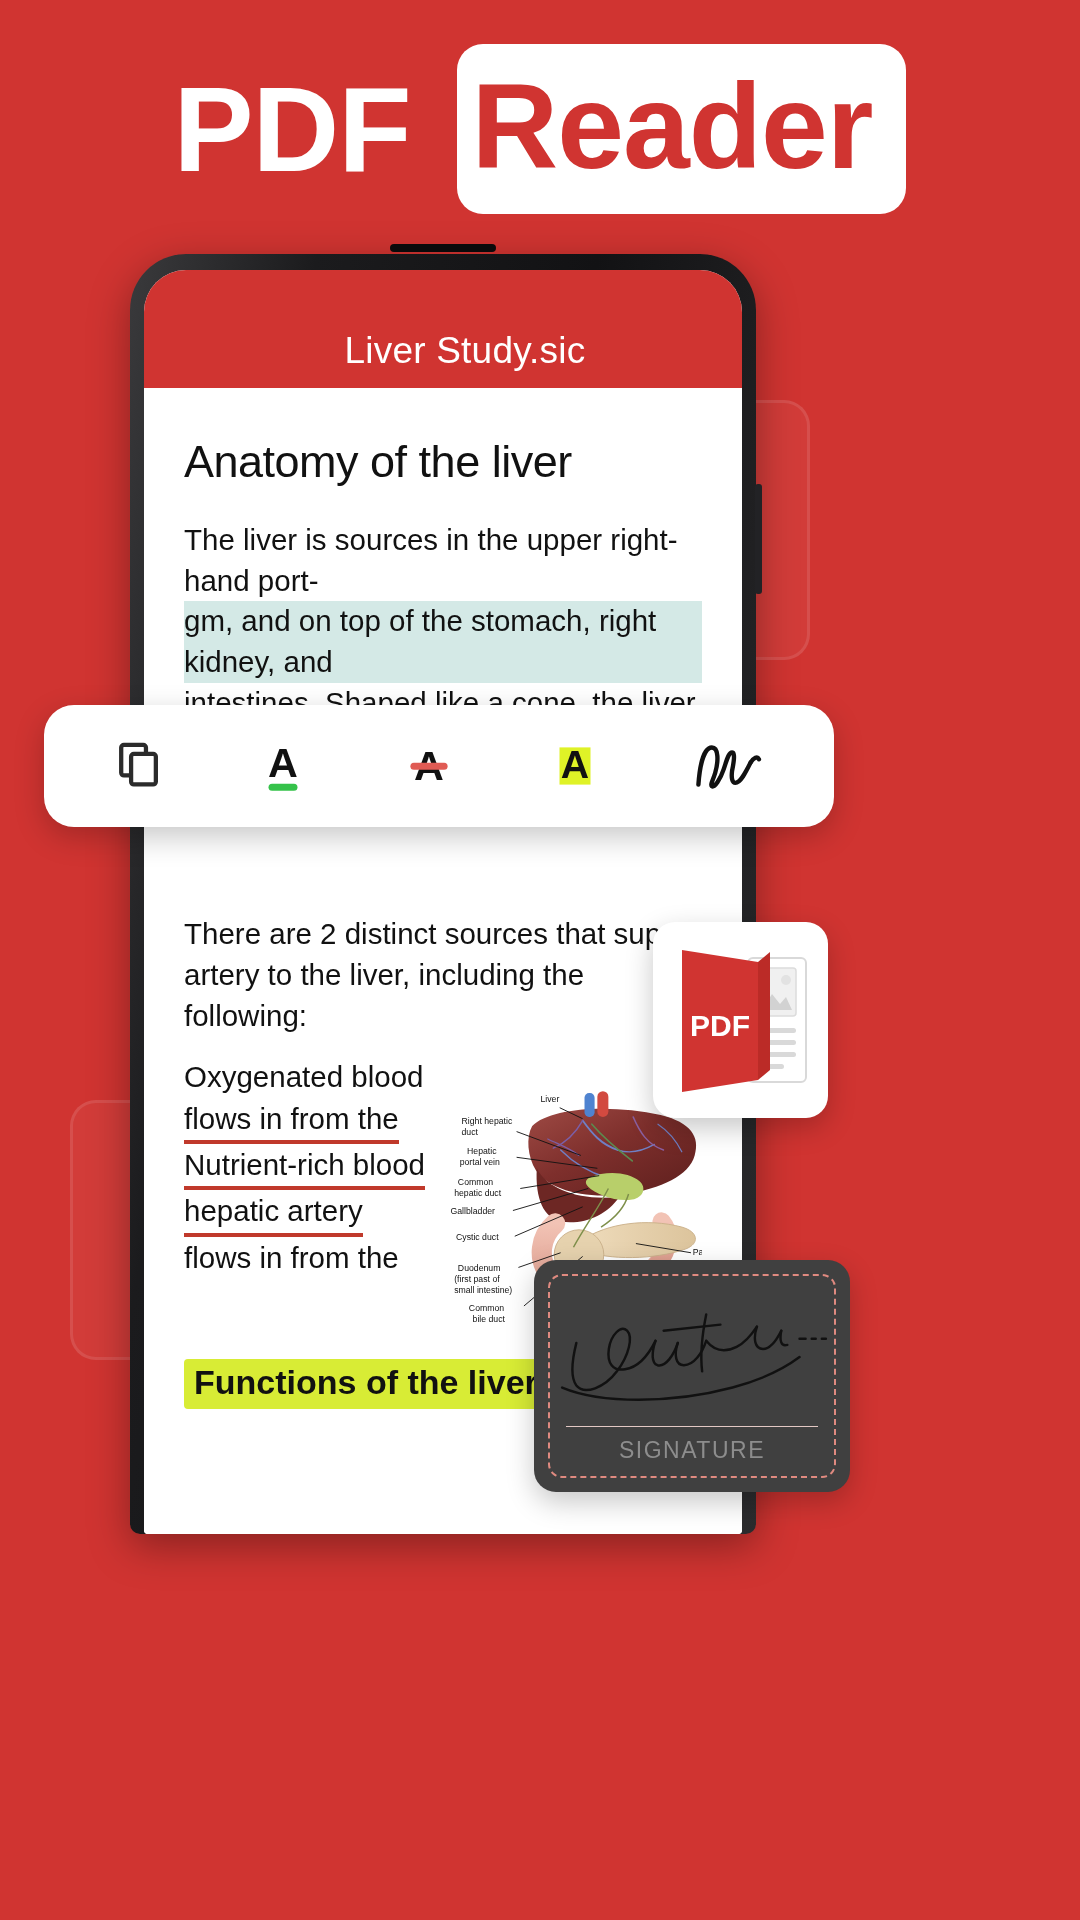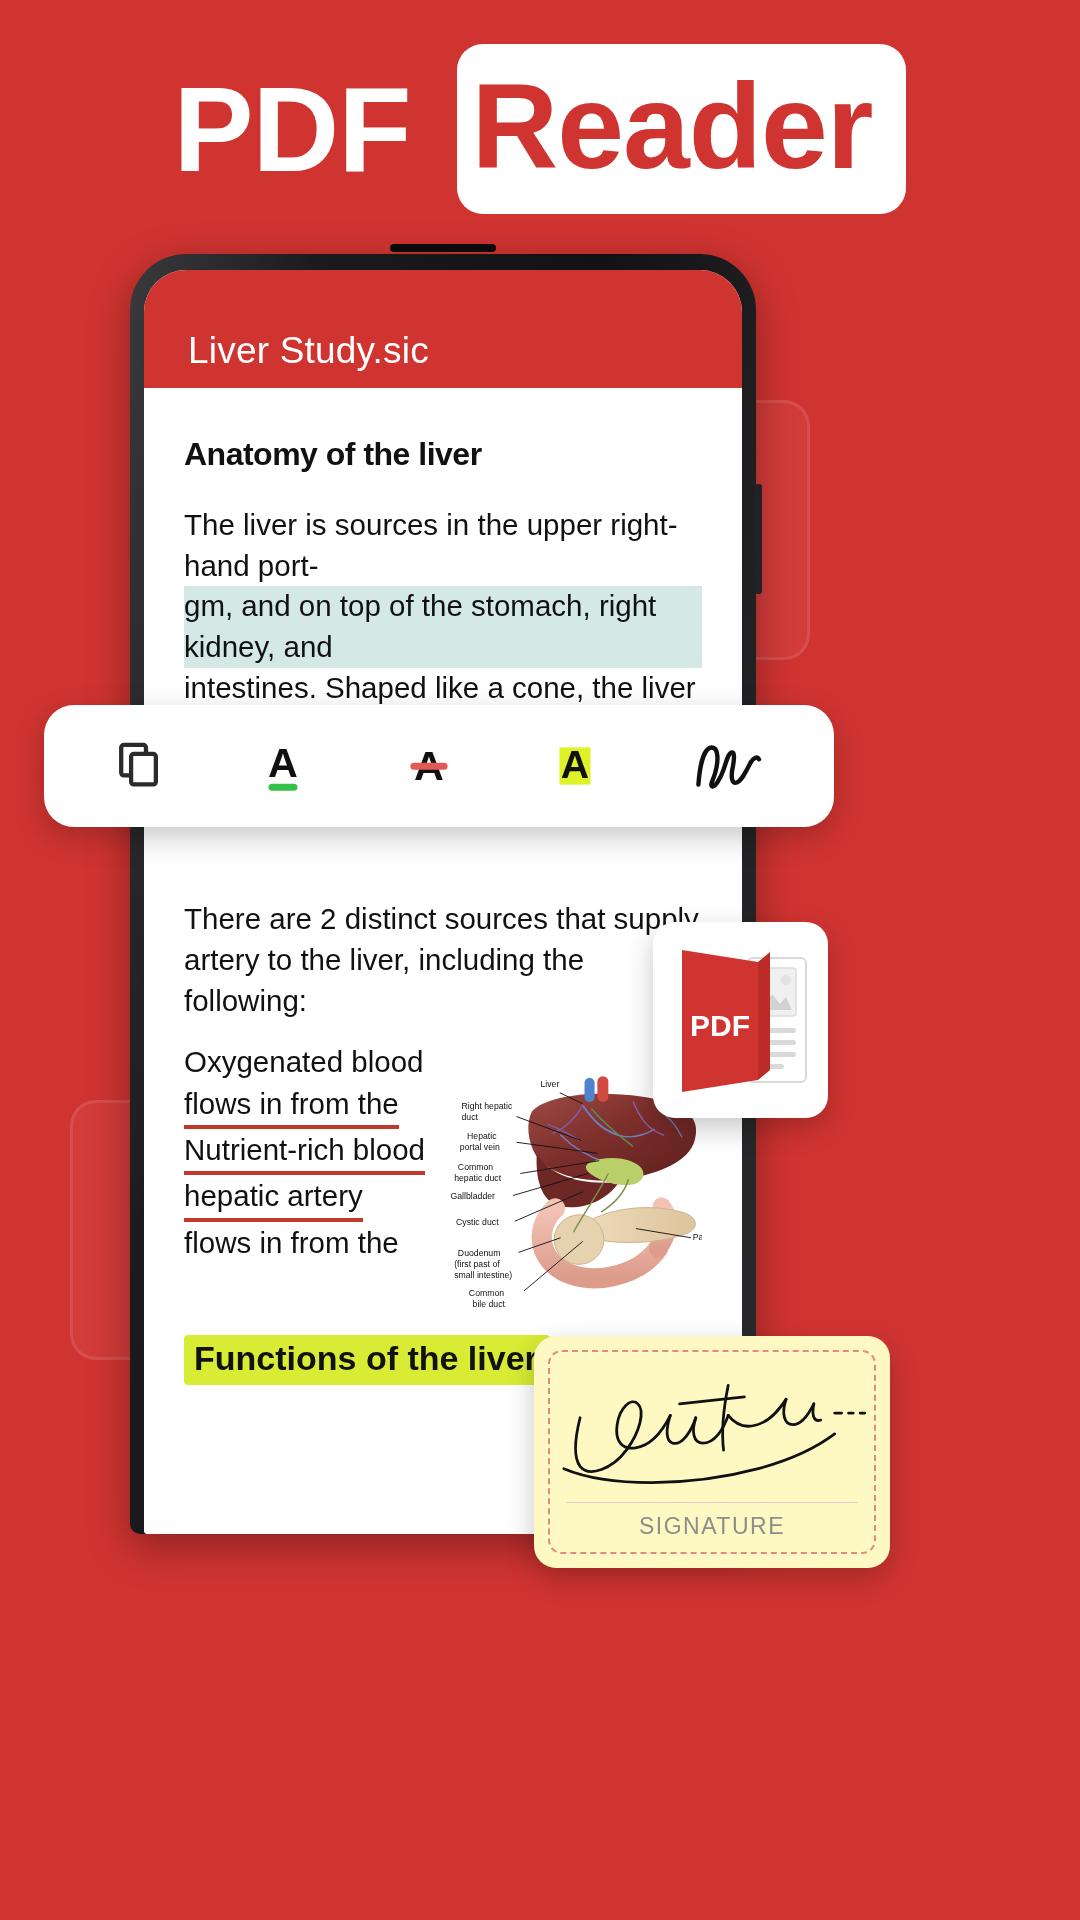--- a/index.html
+++ b/index.html
@@ -92,37 +92,38 @@
     border-radius: 3px;
   }
 
   
   .appbar {
     background: #D03431;
     height: 118px;
     display: flex;
     align-items: flex-end;
     padding: 0 0 16px 44px;
+    justify-content: center;
   }
   .appbar-title {
     color: #ffffff;
     font-size: 37px;
     letter-spacing: 0.2px;
   }
 
   
   .doc {
     background: #ffffff;
     padding: 48px 40px 0 40px;
     position: relative;
     height: calc(100% - 118px);
   }
   .doc h1 {
-    font-size: 32px;
-    font-weight: bold;
+    font-size: 45px;
+    font-weight: normal;
     color: #111;
     letter-spacing: -0.5px;
     margin-bottom: 32px;
   }
   .para {
     font-size: 29.5px;
     line-height: 1.38;
     color: #111;
   }
   .para .ln { display: block; }
@@ -157,21 +158,21 @@
     margin-top: 4px;
     position: relative;
   }
   .anatomy svg { display: block; width: 100%; height: auto; }
 
   
   .functions-row {
     display: flex;
     align-items: center;
     gap: 18px;
-    margin-top: 14px;
+    margin-top: 23px;
   }
   .functions-hl {
     background: #d8ec35;
     padding: 4px 12px 7px 10px;
     border-radius: 4px;
     font-size: 34px;
     font-weight: bold;
     color: #111;
   }
   .check {
@@ -212,24 +213,24 @@
     z-index: 45;
     display: flex;
     align-items: center;
     justify-content: center;
   }
 
   
   .sig-card {
     position: absolute;
     left: 534px;
-    top: 1336px;
-    width: 356px;
+    top: 1260px;
+    width: 316px;
     height: 232px;
-    background: #fef9c3;
+    background: #404040;
     border-radius: 22px;
     box-shadow: 0 10px 28px rgba(0,0,0,0.22);
     z-index: 45;
     padding: 14px;
   }
   .sig-inner {
     width: 100%;
     height: 100%;
     border: 2px dashed #E08A80;
     border-radius: 14px;

